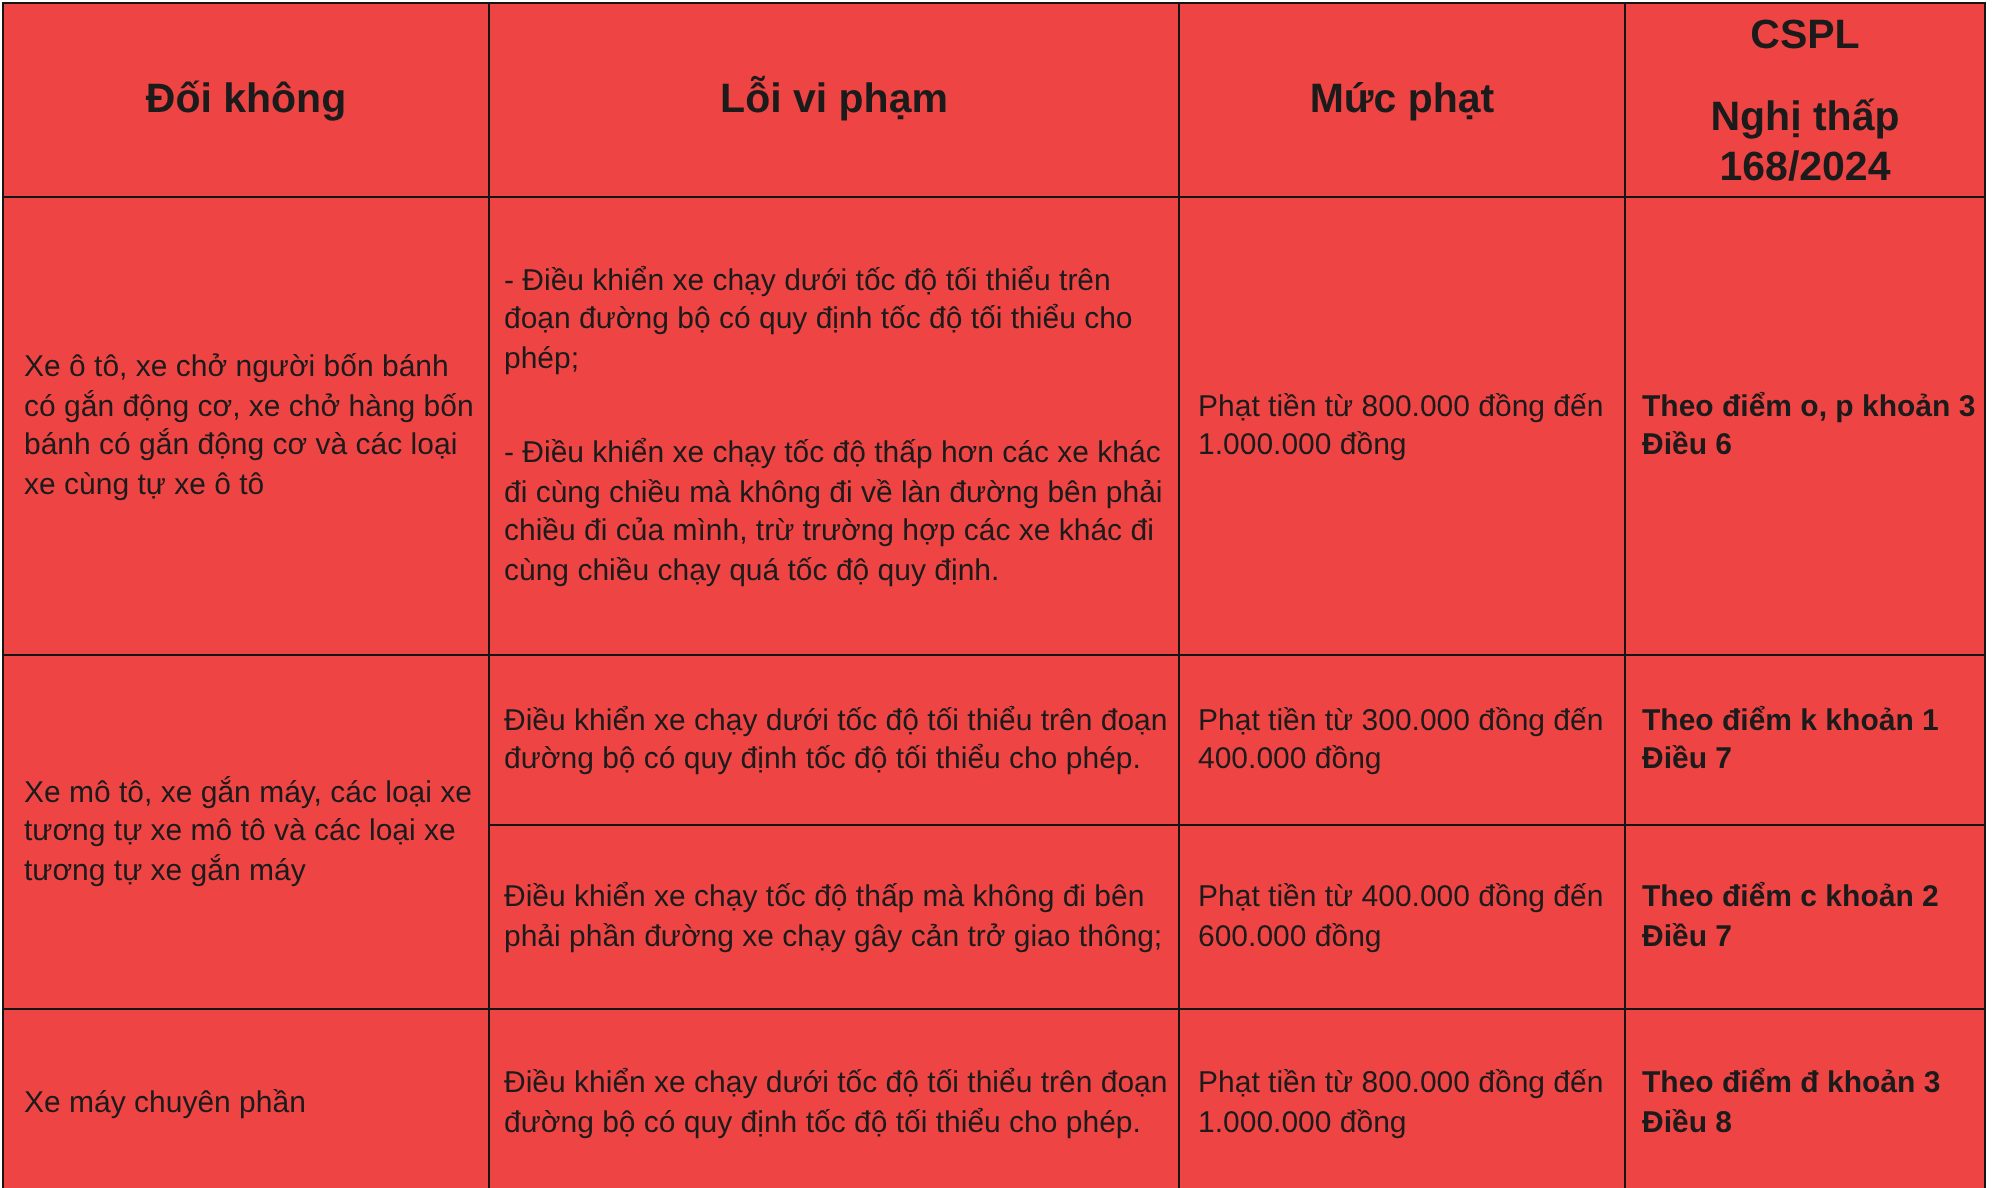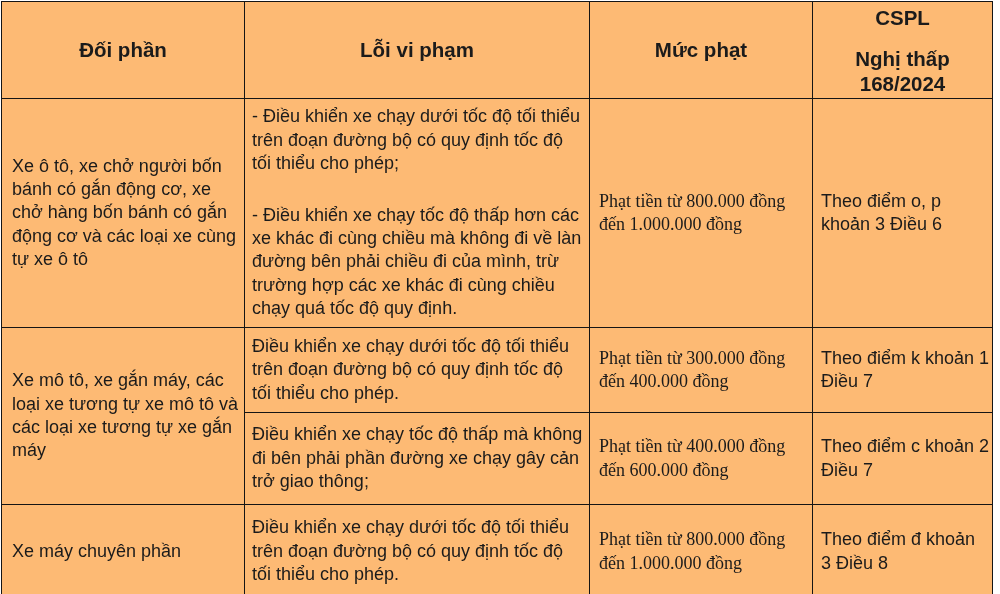--- a/index.html
+++ b/index.html
@@ -30,21 +30,21 @@
     height: 592px;
     margin: 1px 0 0 1px;
     background: #ffffff;
   }
 
   table.penalty-table td,
   table.penalty-table th {
     border: 1.6px solid #151515;
     vertical-align: middle;
     padding: 0;
-    background: #fdba74;
+    background: #ef4444;
   }
 
   
   col.c-subject   { width: 243px; }
   col.c-violation { width: 345px; }
   col.c-fine      { width: 223px; }
   col.c-basis     { width: 180px; }
 
   
   thead th {
@@ -63,42 +63,42 @@
     align-items: center;
     justify-content: center;
     gap: 14px;
     padding: 0 6px;
   }
   .th-stack .cspl-line { font-weight: bold; }
   .th-stack .nd-line   { font-weight: bold; line-height: 1.22; }
 
   
   tbody td {
-    font-size: 18px;
+    font-size: 15px;
     line-height: 1.30;
     font-weight: normal;
   }
   .cell {
     padding: 0 6px 0 8px;
   }
   .cell p {
     margin: 0;
   }
   .cell p + p {
     margin-top: 28px;
   }
 
   .subject-cell   { vertical-align: middle; }
   .violation-cell { vertical-align: middle; }
   .fine-cell      { vertical-align: middle; }
   .basis-cell     { vertical-align: middle; }
 
   .violation-cell .cell { padding-left: 7px; padding-right: 4px; }
-  .fine-cell .cell      { padding-left: 9px; padding-right: 4px; font-family: Liberation Serif, serif; }
-  .basis-cell .cell     { padding-left: 8px; padding-right: 2px; }
+  .fine-cell .cell      { padding-left: 9px; padding-right: 4px; }
+  .basis-cell .cell     { padding-left: 8px; padding-right: 2px; font-weight: bold; }
   .subject-cell .cell   { padding-left: 10px; padding-right: 6px; }
 
   
   tr.row-car          td { height: 228px; }
   tr.row-moto-a       td { height: 84px;  }
   tr.row-moto-b       td { height: 91px;  }
   tr.row-special      td { height: 93px;  }
 </style>
 </head>
 <body>
@@ -109,21 +109,21 @@
     <colgroup>
       <col class="c-subject">
       <col class="c-violation">
       <col class="c-fine">
       <col class="c-basis">
     </colgroup>
 
     <thead>
       <tr>
         <th>
-          <div class="th-inner">Đối phần</div>
+          <div class="th-inner">Đối không</div>
         </th>
         <th>
           <div class="th-inner">Lỗi vi phạm</div>
         </th>
         <th>
           <div class="th-inner">Mức phạt</div>
         </th>
         <th>
           <div class="th-stack">
             <span class="cspl-line">CSPL</span>

